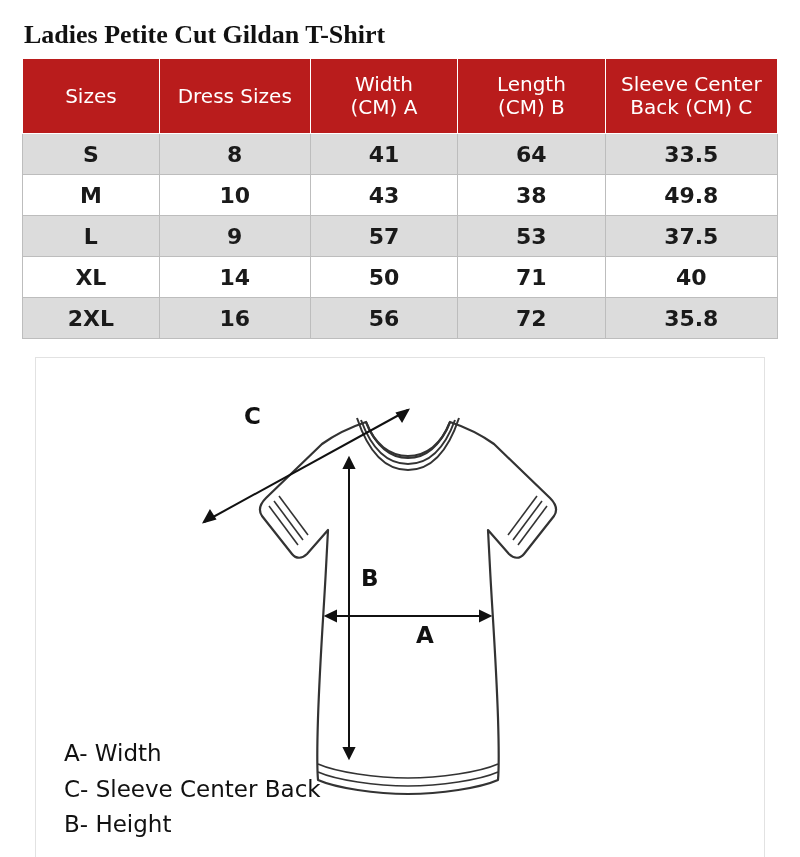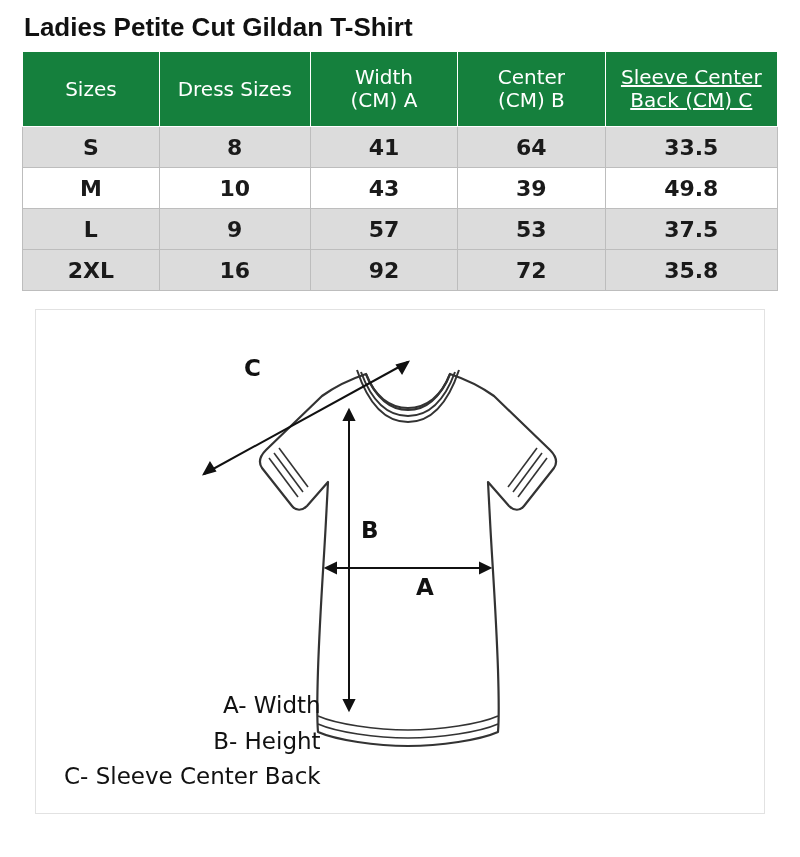--- a/index.html
+++ b/index.html
@@ -17,32 +17,32 @@
   .page {
     width: 800px;
     height: 857px;
     position: relative;
     box-sizing: border-box;
   }
   .title {
     font-size: 26px;
     font-weight: bold;
     letter-spacing: 0px;
-    margin: 12px 0 8px 24px;
+    margin: 20px 0 8px 24px;
     color: #111111;
-    font-family: Liberation Sans, sans-serif;
+    font-family: Liberation Serif, serif;
   }
   table.size-table {
     border-collapse: collapse;
     width: 756px;
     margin-left: 22px;
     table-layout: fixed;
   }
   table.size-table th {
-    background: #15803d;
+    background: #b91c1c;
     color: #ffffff;
     font-weight: normal;
     font-size: 20px;
     text-align: center;
     padding: 8px 4px;
     border: 1px solid #ffffff;
     line-height: 1.15;
     height: 58px;
     vertical-align: middle;
   }
@@ -58,21 +58,21 @@
   table.size-table tr.shade td {
     background: #dcdcdc;
   }
   table.size-table tr.plain td {
     background: #ffffff;
   }
   .col-0 { width: 18%; }
   .col-1 { width: 20%; }
   .col-2 { width: 19.5%; margin-left: 25px; }
   .col-3 { width: 19.5%; }
-  .col-4 { width: 23%; text-decoration: underline; }
+  .col-4 { width: 23%; }
 
   .diagram-wrap {
     position: relative;
     margin: 18px auto 0 auto;
     width: 730px;
     height: 505px;
     background: #ffffff;
     border: 1px solid #e2e2e2;
     box-sizing: border-box;
   }
@@ -81,21 +81,21 @@
   }
   .legend {
     position: absolute;
     left: 28px;
     bottom: 18px;
     font-size: 23px;
     line-height: 1.55;
     color: #111111;
     font-family: "DejaVu Sans", sans-serif;
   }
-  .legend div { white-space: pre; text-align: right; }
+  .legend div { white-space: pre; }
 </style>
 </head>
 <body>
 
 <div class="page">
 
   <div class="title">Ladies Petite Cut Gildan T-Shirt</div>
 
   <table class="size-table">
     <thead>
@@ -104,55 +104,62 @@
           <span>Sizes</span>
         </th>
         <th class="col-1">
           <span>Dress Sizes</span>
         </th>
         <th class="col-2">
           <div>Width</div>
           <div>(CM) A</div>
         </th>
         <th class="col-3">
-          <div>Center</div>
+          <div>Length</div>
           <div>(CM) B</div>
         </th>
         <th class="col-4">
           <div>Sleeve Center</div>
           <div>Back (CM) C</div>
         </th>
       </tr>
     </thead>
     <tbody>
       <tr class="shade">
         <td>S</td>
         <td>8</td>
         <td>41</td>
         <td>64</td>
         <td>33.5</td>
       </tr>
       <tr class="plain">
         <td>M</td>
         <td>10</td>
         <td>43</td>
-        <td>39</td>
+        <td>38</td>
         <td>49.8</td>
       </tr>
       <tr class="shade">
         <td>L</td>
         <td>9</td>
         <td>57</td>
         <td>53</td>
         <td>37.5</td>
       </tr>
+      <tr class="plain">
+        <td>XL</td>
+        <td>14</td>
+        <td>50</td>
+        <td>71</td>
+        <td>40</td>
+      </tr>
       <tr class="shade">
         <td>2XL</td>
         <td>16</td>
-        <td>92</td>
+        <td>56</td>
         <td>72</td>
         <td>35.8</td>
       </tr>
     </tbody>
   </table>
 
   <div class="diagram-wrap">
     <svg width="728" height="503" viewBox="0 0 728 503">
 
       <g fill="#ffffff" stroke="#333333" stroke-width="2.2" stroke-linejoin="round">
@@ -218,18 +225,18 @@
       <g stroke="#111111" stroke-width="2" fill="#111111">
         <line x1="168" y1="164" x2="372" y2="52"></line>
         <polygon points="168,164 179,161 174,153"></polygon>
         <polygon points="372,52 361,55 366,63"></polygon>
       </g>
       <text x="208" y="66" font-family="DejaVu Sans, sans-serif" font-size="23" font-weight="bold" fill="#111111">C</text>
     </svg>
 
     <div class="legend">
       <div>A- Width</div>
+      <div>C- Sleeve Center Back</div>
       <div>B- Height</div>
-      <div>C- Sleeve Center Back</div>
     </div>
   </div>
 
 </div>
 
 </body></html>

